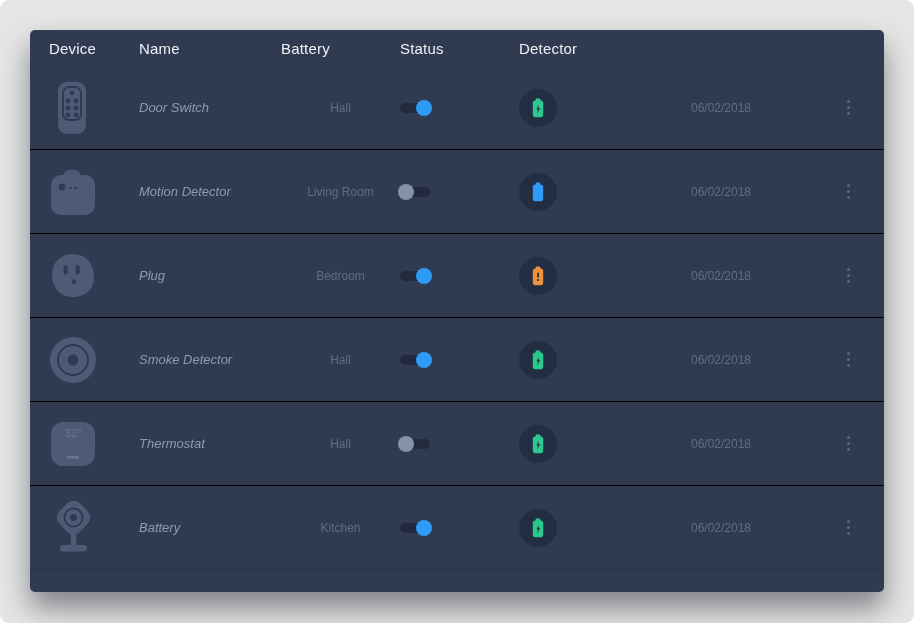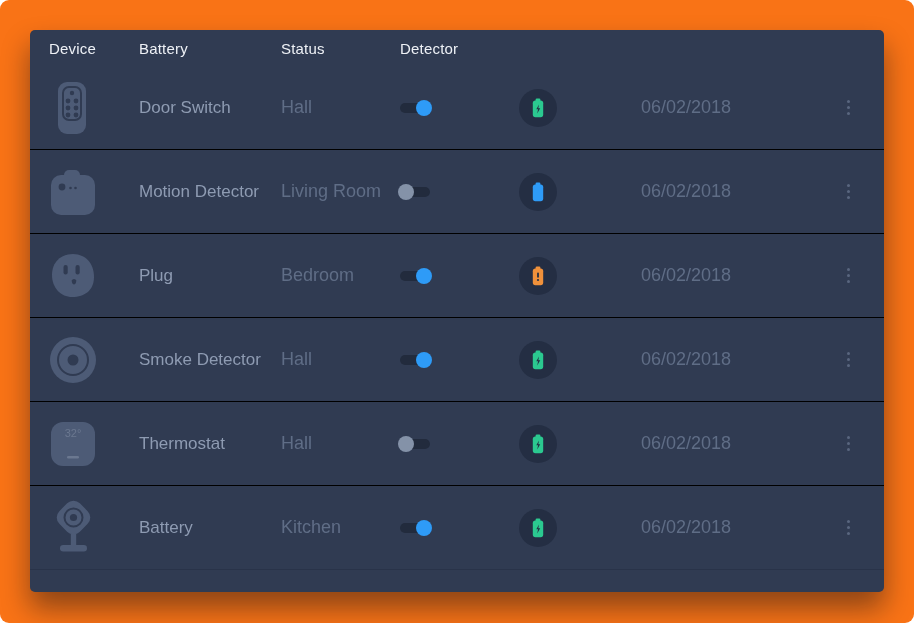--- a/index.html
+++ b/index.html
@@ -1,37 +1,37 @@
 <!DOCTYPE html>
 <html><head>
 <meta charset="utf-8">
 <style>
   html,body{margin:0;padding:0;background:#ffffff;font-family:"Liberation Sans",sans-serif;}
   .screen{
-    position:relative;width:914px;height:623px;background:#f97316;
+    position:relative;width:914px;height:623px;background:#e5e5e5;
     border-radius:9px;overflow:hidden;
   }
   .card{
     position:absolute;left:30px;top:30px;width:854px;height:562px;
     background:#303b52;border-radius:5px;
     box-shadow:0 16px 28px rgba(9,13,23,.45);
   }
   .grid{
     display:grid;
     grid-template-columns:90px 142px 119px 119px 122px 160px 1fr;
     align-items:center;
     padding-left:19px;padding-right:30px;
   }
   .thead{height:36px;}
   .thead .hcell{color:#eef1f6;font-size:15px;letter-spacing:.2px;}
   .rows{border-bottom:1px solid #293349;}
   .row{height:83px;}
   .row + .row{border-top:1px solid #000000;}
-  .cell-name{color:#8e9bb2;font-size:17px;}
-  .cell-muted{color:#5f6d86;font-size:18px;}
+  .cell-name{color:#8e9bb2;font-size:13px;font-style:italic;}
+  .cell-muted{color:#5f6d86;font-size:12px;text-align:center;}
   
   .devicon{display:flex;align-items:flex-start;}
   .devicon svg{display:block;}
   .ic{fill:#4d5b76;}
   .hole{fill:#303b52;}
   .holestroke{stroke:#303b52;fill:none;}
   .iclight{fill:#6b7890;}
   
   .toggle{position:relative;width:30px;height:10px;border-radius:5px;background:#222b3d;cursor:pointer;}
   .toggle .knob{position:absolute;top:-3px;width:16px;height:16px;border-radius:50%;}
@@ -51,20 +51,21 @@
   .menu i{width:3px;height:3px;border-radius:50%;background:#59667f;display:block;}
 </style>
 </head>
 <body>
 
 <div class="screen">
   <div class="card">
 
     <div class="grid thead">
       <span class="hcell">Device</span>
+      <span class="hcell">Name</span>
       <span class="hcell">Battery</span>
       <span class="hcell">Status</span>
       <span class="hcell">Detector</span>
       <span></span>
     </div>
 
     <div class="rows">
 
       <div class="grid row">
         <span class="devicon">

